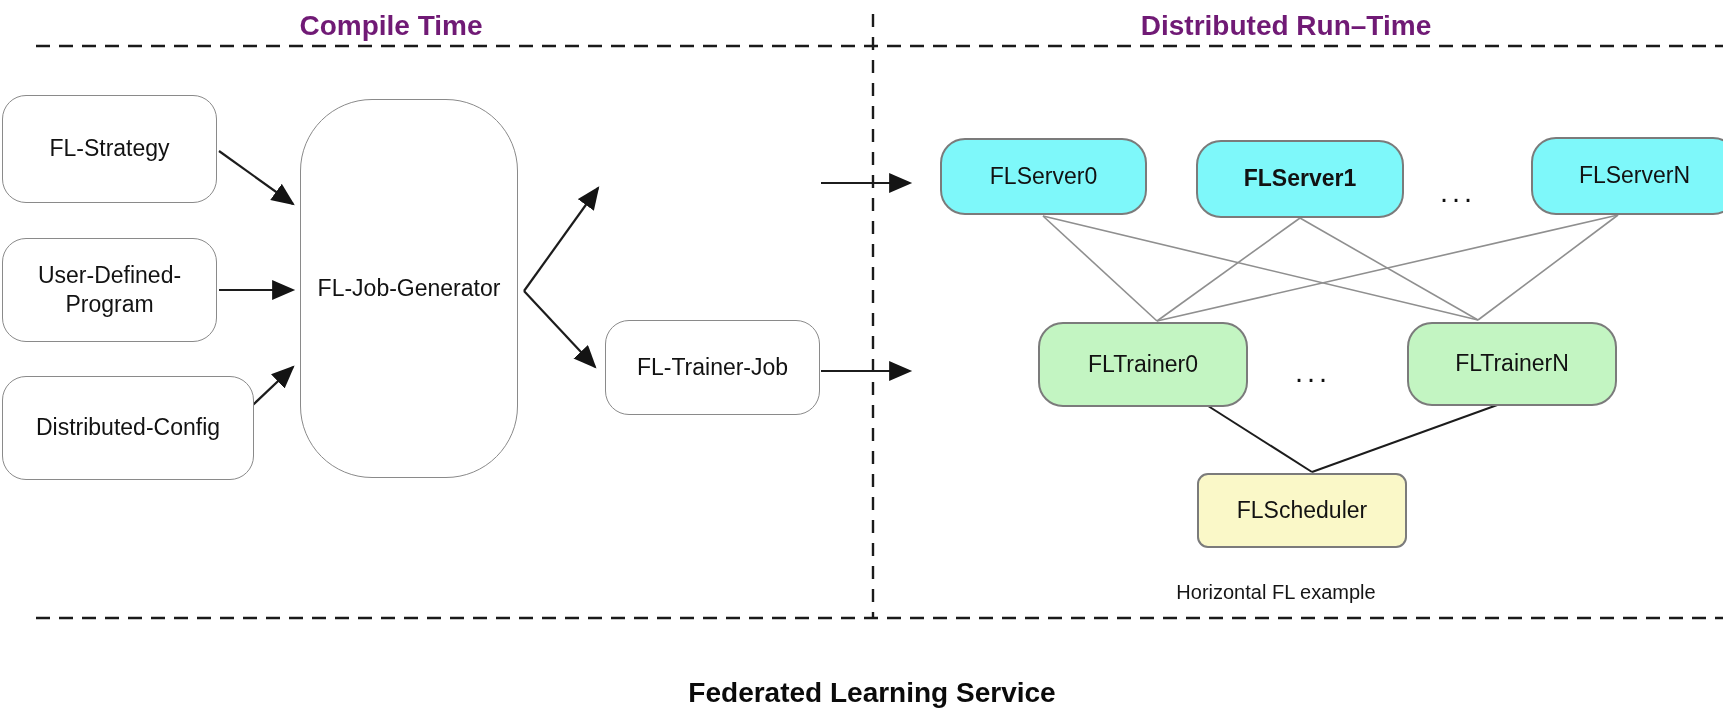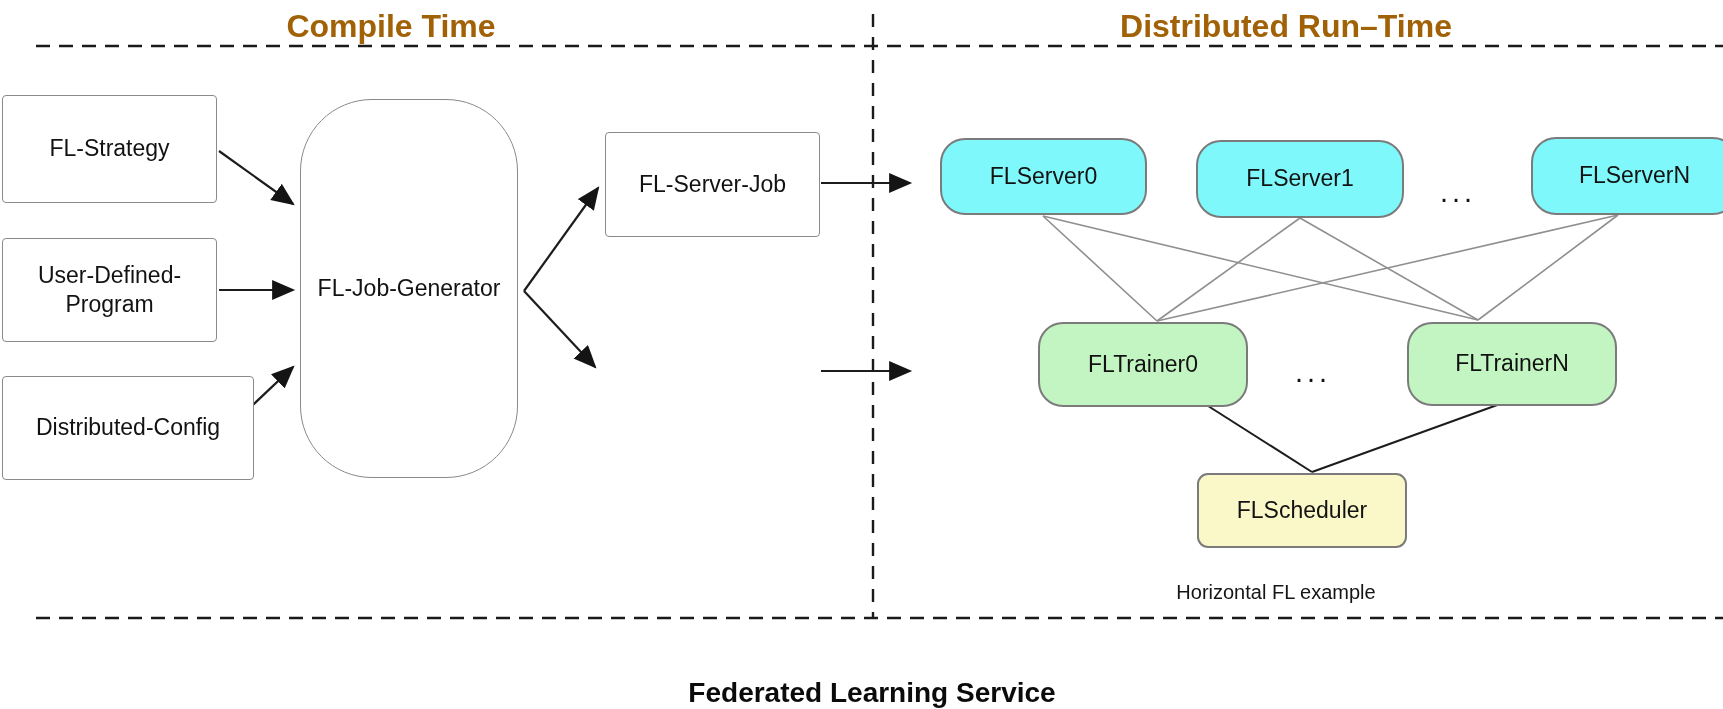--- a/index.html
+++ b/index.html
@@ -11,40 +11,40 @@
     color:#111;
     overflow:hidden;
   }
   .edges{position:absolute;left:0;top:0;z-index:0;}
   .node{
     position:absolute;
     display:flex;align-items:center;justify-content:center;
     text-align:center;
     background:#ffffff;
     border:1.6px solid var(--box-border,#8a8a8a);
-    border-radius:4px;
+    border-radius:24px;
     z-index:1;
     box-sizing:border-box;
   }
   .node .lbl{
     font-size:23px;
     line-height:1.28;
     white-space:pre-line;
     color:#121212;
   }
   .node.big{border-radius:72px;}
   .node.server{background:var(--server-fill,#7ef8fa);border:2px solid #7b7b7b;border-radius:25px;}
   .node.trainer{background:var(--trainer-fill,#c3f5c2);border:2px solid #7b7b7b;border-radius:25px;}
   .node.scheduler{background:var(--scheduler-fill,#faf8c8);border:2px solid #7b7b7b;border-radius:11px;}
   .txt{
     position:absolute;z-index:1;
     transform:translate(-50%,-50%);
     white-space:nowrap;
   }
-  .section-title{font-size:32px;font-weight:bold;color:#a16207;}
+  .section-title{font-size:28px;font-weight:bold;color:#701a75;}
   .footer-title{font-size:28px;font-weight:bold;color:#0b0b0b;}
   .caption{font-size:20px;color:#151515;}
   .dots{font-size:29px;color:#111;letter-spacing:4px;font-weight:500;}
 </style>
 </head>
 <body>
 
 <div class="canvas">
 
   <svg class="edges" width="1723" height="709" viewBox="0 0 1723 709">
@@ -92,28 +92,28 @@
   <div class="node" style="left:2px;top:238px;width:215px;height:104px;">
     <span class="lbl">User-Defined-
 Program</span>
   </div>
   <div class="node" style="left:2px;top:376px;width:252px;height:104px;">
     <span class="lbl">Distributed-Config</span>
   </div>
   <div class="node big" style="left:300px;top:99px;width:218px;height:379px;">
     <span class="lbl">FL-Job-Generator</span>
   </div>
-  <div class="node" style="left:605px;top:132px;width:215px;height:105px;">
-    <span class="lbl">FL-Server-Job</span>
+  <div class="node" style="left:605px;top:320px;width:215px;height:95px;">
+    <span class="lbl">FL-Trainer-Job</span>
   </div>
 
   <div class="node server" style="left:940px;top:138px;width:207px;height:77px;">
     <span class="lbl">FLServer0</span>
   </div>
-  <div class="node server" style="left:1196px;top:140px;width:208px;height:78px;">
+  <div class="node server" style="left:1196px;top:140px;width:208px;height:78px;font-weight:bold;">
     <span class="lbl">FLServer1</span>
   </div>
   <div class="txt dots" style="left:1458px;top:192px;">...</div>
   <div class="node server" style="left:1515px;top:137px;width:207px;height:78px;margin-left:16px;">
     <span class="lbl">FLServerN</span>
   </div>
 
   <div class="node trainer" style="left:1038px;top:322px;width:210px;height:85px;">
     <span class="lbl">FLTrainer0</span>
   </div>

